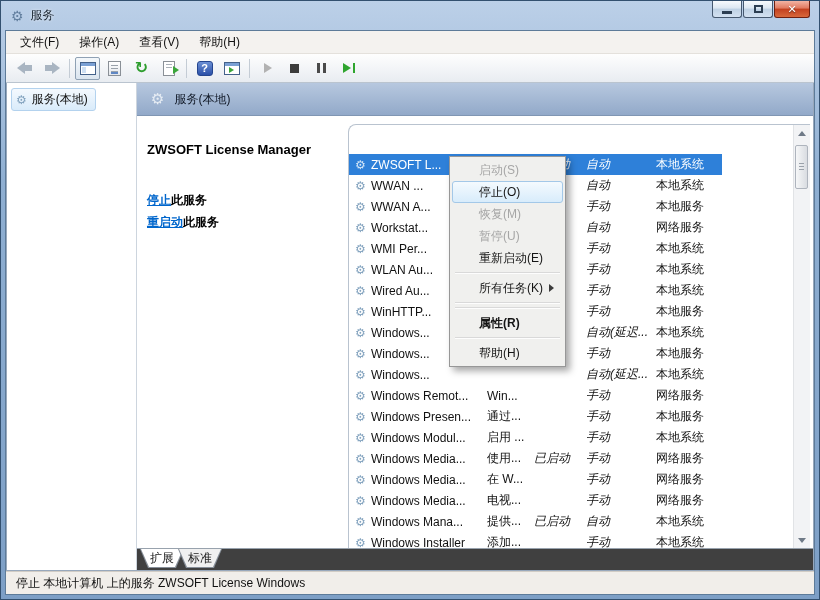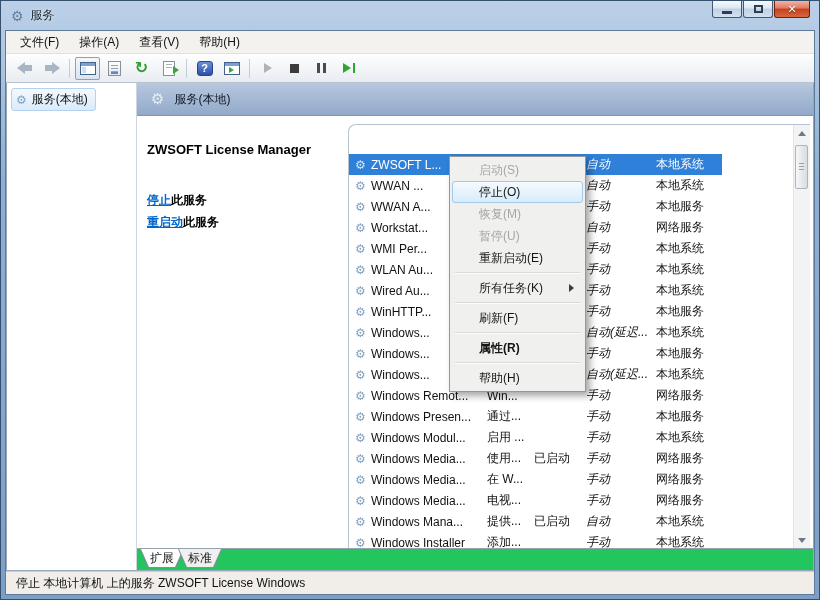--- a/index.html
+++ b/index.html
@@ -68,43 +68,43 @@
   .listpanel{position:absolute;left:211px;top:8px;right:3px;bottom:0;background:#fff;border:1px solid #b9c3cf;border-bottom:none;border-right:none;border-radius:8px 0 0 0;overflow:hidden;}
   .list-header{display:flex;height:24px;padding-left:6px;border-bottom:1px solid #ececec;align-items:stretch;}
   .col-h{display:flex;align-items:center;padding-left:4px;border-right:1px solid #e2e6eb;color:#222;position:relative;box-sizing:border-box;}
   .h-name{width:128px;} .h-desc{width:47px;} .h-status{width:52px;} .h-type{width:70px;} .h-login{width:70px;}
   .sort-arrow{position:absolute;left:58px;top:3px;width:0;height:0;border-left:4px solid transparent;border-right:4px solid transparent;border-top:5px solid #8b98a6;}
   .rows{position:absolute;top:24px;left:0;right:17px;bottom:0;overflow:hidden;padding-top:5px;}
   .row{display:flex;height:21px;align-items:center;padding-left:6px;color:#111;width:373px;box-sizing:border-box;}
   .row .gear{width:16px;flex:0 0 auto;}
   .c-name{width:112px;white-space:nowrap;overflow:hidden;flex:0 0 auto;}
   .c-desc{width:47px;white-space:nowrap;overflow:hidden;flex:0 0 auto;padding-left:4px;box-sizing:border-box;}
-  .c-status{width:52px;white-space:nowrap;flex:0 0 auto;padding-left:4px;box-sizing:border-box;}
+  .c-status{width:52px;white-space:nowrap;flex:0 0 auto;padding-left:4px;box-sizing:border-box;font-style:italic;}
   .c-type{width:70px;white-space:nowrap;flex:0 0 auto;padding-left:4px;box-sizing:border-box;font-style:italic;}
   .c-login{width:80px;white-space:nowrap;flex:0 0 auto;padding-left:4px;box-sizing:border-box;}
   .row.selected{background:var(--sel,#2e80d9);color:#fff;}
   .row.selected .gear{color:#d4e6f8;}
   
   .vscroll{position:absolute;top:0;right:0;bottom:0;width:17px;background:#f2f3f5;border-left:1px solid #e1e3e6;box-sizing:border-box;}
   .sb-btn{position:absolute;left:0;right:0;height:16px;display:flex;align-items:center;justify-content:center;}
   .sb-up{top:0;} .sb-down{bottom:0;}
   .sb-tri-up{width:0;height:0;border-left:4px solid transparent;border-right:4px solid transparent;border-bottom:5px solid #6f7a87;}
   .sb-tri-down{width:0;height:0;border-left:4px solid transparent;border-right:4px solid transparent;border-top:5px solid #6f7a87;}
   .sb-thumb{position:absolute;top:20px;left:1px;right:2px;height:42px;background:linear-gradient(90deg,#f6f7f8,#d9dce1);border:1px solid #aeb4bd;border-radius:2px;}
   .sb-thumb::after{content:"";position:absolute;left:3px;right:3px;top:17px;height:8px;background:repeating-linear-gradient(#9aa1aa 0 1px,transparent 1px 3px);}
   
-  .tabstrip{height:21px;background:#22c55e;border-top:1px solid #98a2ad;display:flex;padding-left:3px;flex:0 0 auto;}
+  .tabstrip{height:21px;background:#404040;border-top:1px solid #98a2ad;display:flex;padding-left:3px;flex:0 0 auto;}
   .tab{position:relative;height:19px;min-width:44px;margin-right:-6px;clip-path:polygon(0 0,100% 0,calc(100% - 8px) 100%,8px 100%);background:#868e98;padding:0;}
   .tab-in{position:absolute;inset:0 1px 1px 1px;clip-path:polygon(0 0,100% 0,calc(100% - 8px) 100%,8px 100%);display:flex;align-items:center;justify-content:center;color:#222;}
   .tab.active .tab-in{background:#fff;}
   .tab:not(.active) .tab-in{background:#f0f0f0;}
   
   .statusbar{height:22px;background:#f1eeea;border-top:1px solid #d1ccc5;display:flex;align-items:center;padding-left:10px;color:#111;flex:0 0 auto;}
   
-  .context-menu{position:absolute;left:448px;top:155px;width:137px;background:#f0f0ee;border:1px solid #979797;box-shadow:4px 4px 7px rgba(0,0,0,.35);padding:2px;z-index:60;box-sizing:border-box;}
+  .context-menu{position:absolute;left:448px;top:155px;width:117px;background:#f0f0ee;border:1px solid #979797;box-shadow:4px 4px 7px rgba(0,0,0,.35);padding:2px;z-index:60;box-sizing:border-box;}
   .cm-item{height:22px;display:flex;align-items:center;padding-left:26px;color:#151515;position:relative;border:1px solid transparent;border-radius:3px;box-sizing:border-box;}
   .cm-item.disabled{color:#a6a6a6;}
   .cm-item.highlight{border-color:#a3c8e8;background:linear-gradient(#f4fafe,#d8ecfb);}
   .cm-item.bold{font-weight:bold;}
   .sub-arrow{position:absolute;right:8px;width:0;height:0;border-top:4px solid transparent;border-bottom:4px solid transparent;border-left:5px solid #3c3c3c;}
   .cm-sep{height:1px;background:#d9d9d9;border-bottom:1px solid #fdfdfd;margin:3px 3px;}
 </style>
 </head>
 <body>
 
@@ -402,23 +402,20 @@
       </div>
       <div class="cm-item">
         <span>重新启动(E)</span>
       </div>
       <div class="cm-sep"></div>
       <div class="cm-item">
         <span>所有任务(K)</span>
         <span class="sub-arrow"></span>
       </div>
       <div class="cm-sep"></div>
-      <div class="cm-item">
-        <span>刷新(F)</span>
-      </div>
       <div class="cm-sep"></div>
       <div class="cm-item bold">
         <span>属性(R)</span>
       </div>
       <div class="cm-sep"></div>
       <div class="cm-item">
         <span>帮助(H)</span>
       </div>
     </div>
 </div>

